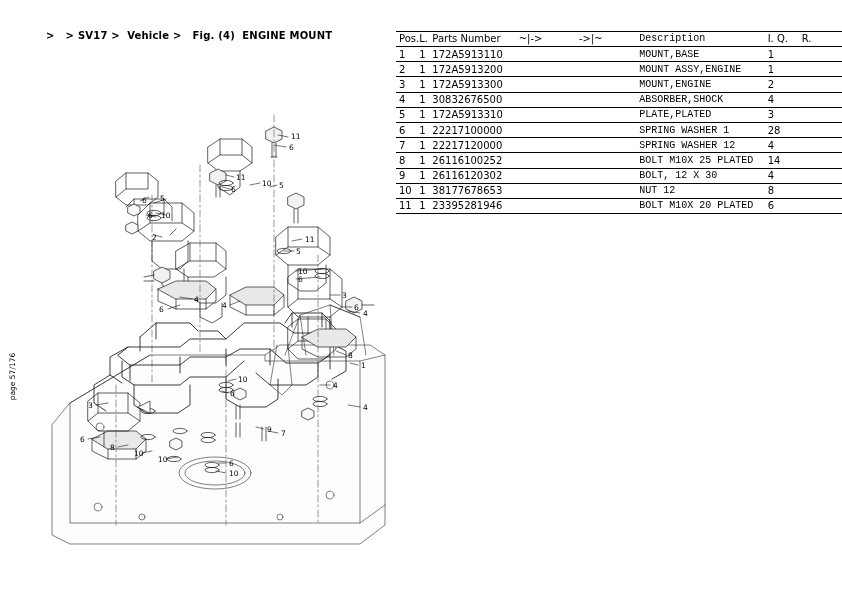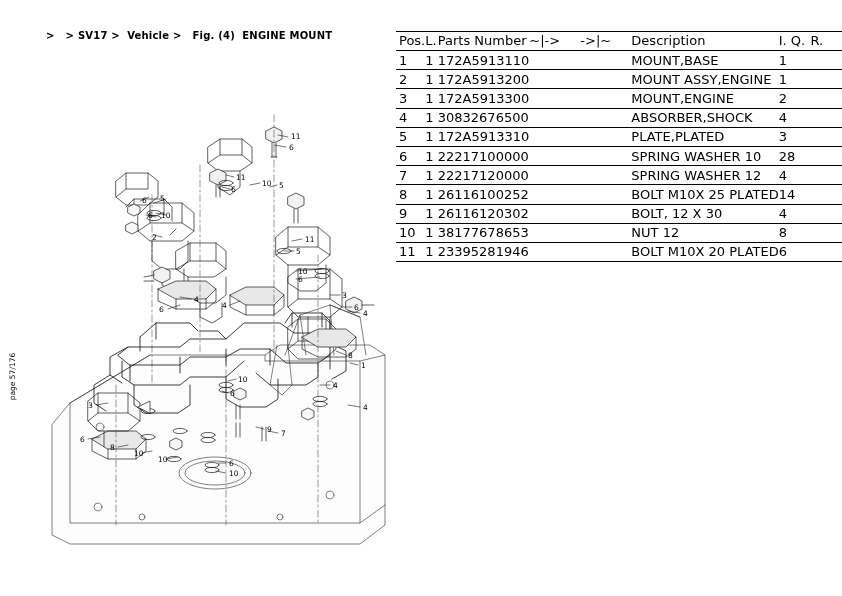--- a/index.html
+++ b/index.html
@@ -45,21 +45,21 @@
   
   .table-wrap {
     position: absolute;
     left: 396px;
     top: 31px;
     width: 446px;
   }
   table.parts {
     border-collapse: collapse;
     width: 446px;
-    font-size: 13px;
+    font-size: 10px;
     color: #000;
   }
   table.parts th {
     font-weight: normal;
     text-align: left;
     padding: 1px 0 2px 0;
     border-bottom: 1px solid #000;
     white-space: nowrap;
   }
   table.parts td {
@@ -69,21 +69,21 @@
     vertical-align: middle;
   }
   table.parts tr.head th {
     border-top: 1px solid #000;
   }
   .c-pos   { width: 20px; padding-left: 3px !important; }
   .c-l     { width: 13px; }
   .c-pn    { width: 86px; }
   .c-a1    { width: 60px; }
   .c-a2    { width: 60px; }
-  .c-desc  { width: 128px; }
+  .c-desc  { width: 128px; font-family: Liberation Mono, monospace; }
   .c-q     { width: 34px; margin-top: 28px; }
   .c-r     { width: 40px; }
 
   
   .drawing {
     position: absolute;
     left: 30px;
     top: 55px;
     width: 370px;
     height: 490px;
@@ -163,21 +163,21 @@
           <td class="c-desc">PLATE,PLATED</td>
           <td class="c-q">3</td>
           <td class="c-r"></td>
         </tr>
         <tr>
           <td class="c-pos">6</td>
           <td class="c-l">1</td>
           <td class="c-pn">22217100000</td>
           <td class="c-a1"></td>
           <td class="c-a2"></td>
-          <td class="c-desc">SPRING WASHER 10</td>
+          <td class="c-desc">SPRING WASHER 1</td>
           <td class="c-q">28</td>
           <td class="c-r"></td>
         </tr>
         <tr>
           <td class="c-pos">7</td>
           <td class="c-l">1</td>
           <td class="c-pn">22217120000</td>
           <td class="c-a1"></td>
           <td class="c-a2"></td>
           <td class="c-desc">SPRING WASHER 12</td>

